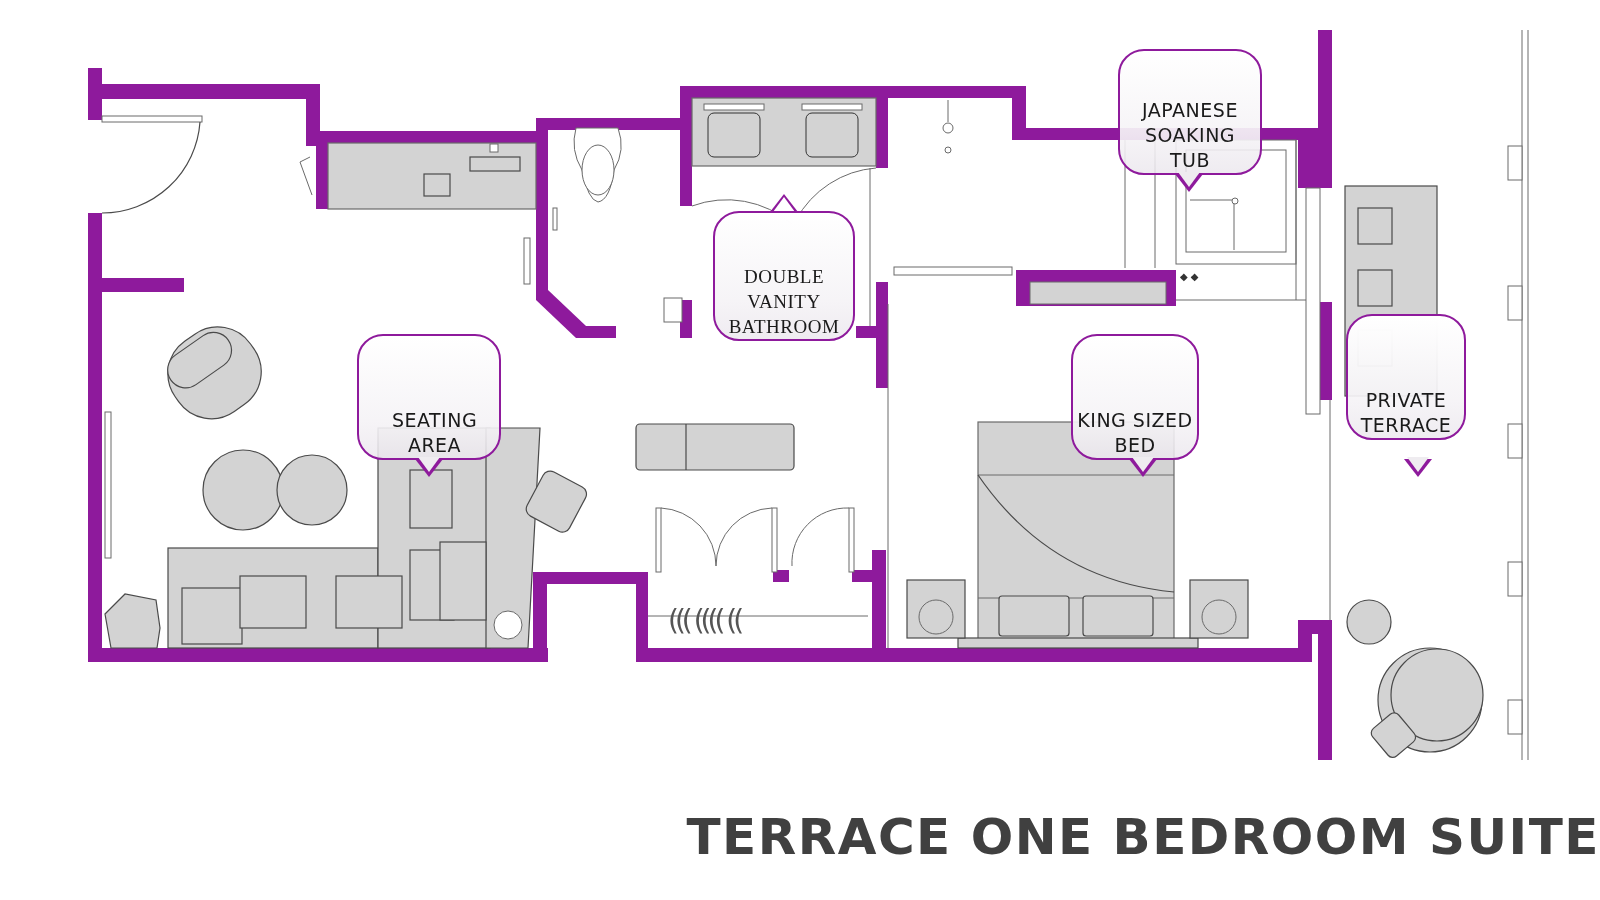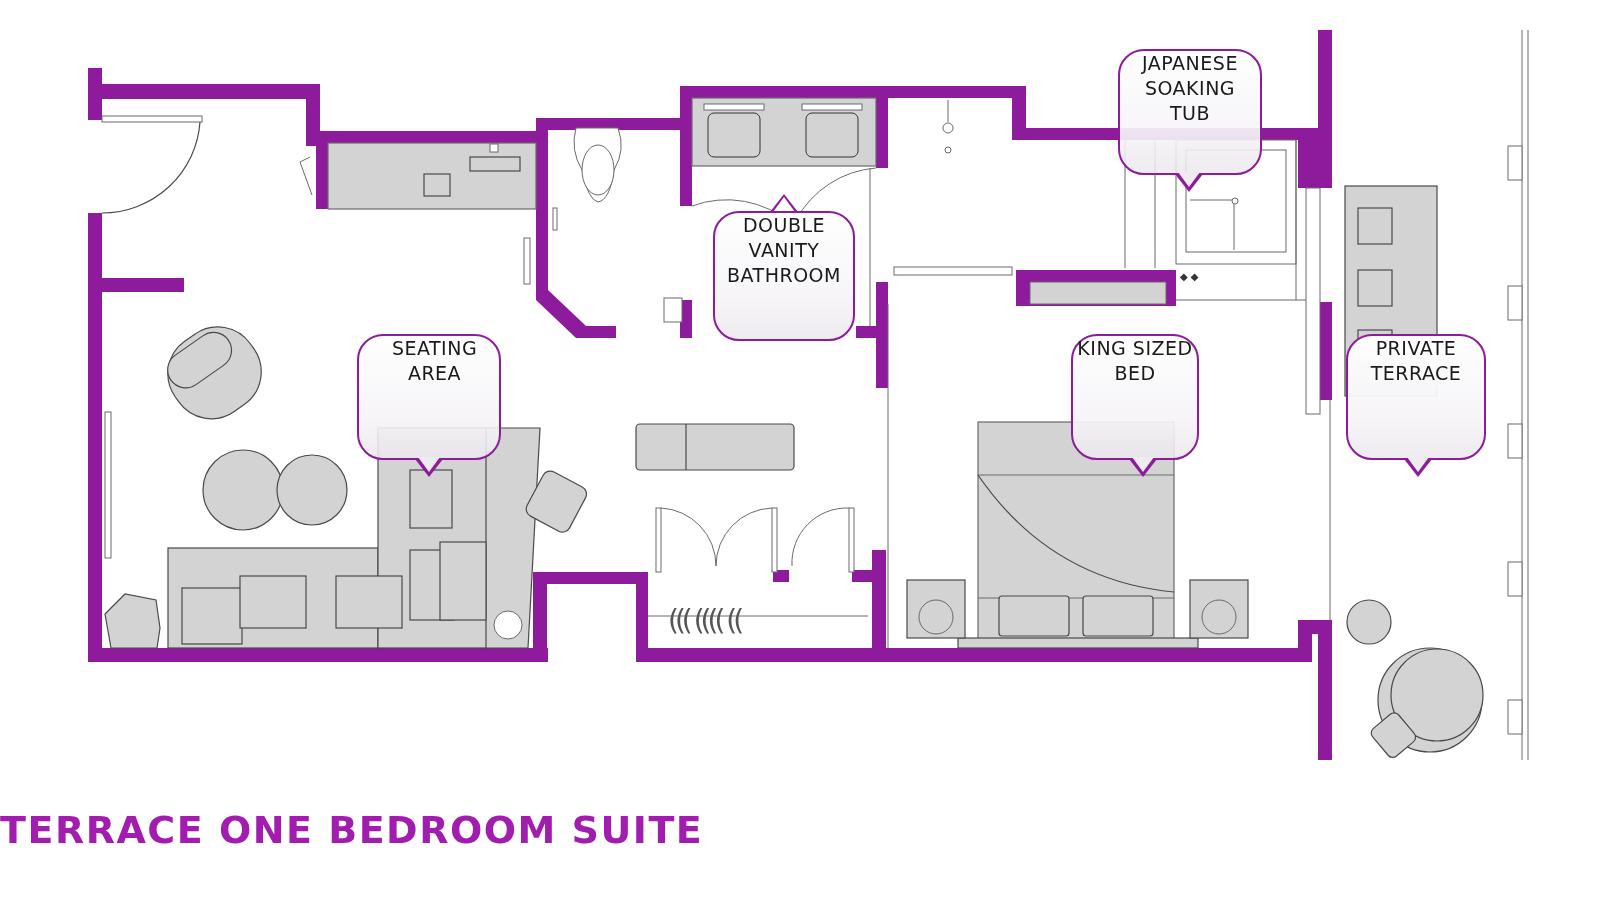--- a/index.html
+++ b/index.html
@@ -5,30 +5,30 @@
   html, body { margin:0; padding:0; background:#ffffff; }
   body { width:1600px; height:900px; position:relative; overflow:hidden; font-family:"DejaVu Sans", sans-serif; }
   #plan { position:absolute; left:0; top:0; width:1600px; height:900px; }
   .wall { fill:#8e1a9c; }
   .furn { fill:#d3d3d3; stroke:#4a4a4a; stroke-width:1.2; }
   .line { fill:none; stroke:#4a4a4a; stroke-width:1.2; }
   .thin { fill:none; stroke:#6a6a6a; stroke-width:1; }
   .white { fill:#ffffff; stroke:#6a6a6a; stroke-width:1; }
   .callout { position:absolute; box-sizing:border-box; border:2px solid #8e1a9c; border-radius:26px;
              background:linear-gradient(#ffffff 0%, rgba(245,243,246,0.92) 70%, rgba(236,232,238,0.85) 100%);
-             display:flex; align-items:flex-start; justify-content:center; text-align:center;
+             display:flex; align-items:flex-end; justify-content:center; text-align:center;
              color:#1a1a1a; font-family:"DejaVu Sans", sans-serif; font-size:19px; line-height:25px; letter-spacing:0.5px; }
   .callout .txt { white-space:pre-line; }
   .tail { position:absolute; width:0; height:0; }
   .tail-down { border-left:14px solid transparent; border-right:14px solid transparent; border-top:18px solid #8e1a9c; }
   .tail-down::after { content:""; position:absolute; left:-11px; top:-20px; border-left:11px solid transparent; border-right:11px solid transparent; border-top:15px solid #efecf0; }
   .tail-up { border-left:14px solid transparent; border-right:14px solid transparent; border-bottom:18px solid #8e1a9c; }
   .tail-up::after { content:""; position:absolute; left:-11px; top:3px; border-left:11px solid transparent; border-right:11px solid transparent; border-bottom:15px solid #ffffff; }
-  #title { position:absolute; left:0; width:1600px; top:808px; text-align:left; color:#a21caf;
-           font-family:"DejaVu Sans", sans-serif; font-size:38px; letter-spacing:1.5px; font-weight:bold; }
+  #title { position:absolute; left:0; width:1600px; top:808px; text-align:right; color:#404040;
+           font-family:"DejaVu Sans", sans-serif; font-size:50px; letter-spacing:1.5px; font-weight:bold; }
 </style>
 </head>
 <body>
 
 <svg id="plan" viewBox="0 0 1600 900" xmlns="http://www.w3.org/2000/svg">
 
   <g>
 
     <rect class="wall" x="88" y="68" width="14" height="52"></rect>
 
@@ -206,21 +206,21 @@
     <line class="thin" x1="1522" y1="30" x2="1522" y2="760"></line>
     <rect class="white" x="1508" y="146" width="14" height="34"></rect>
     <rect class="white" x="1508" y="286" width="14" height="34"></rect>
     <rect class="white" x="1508" y="424" width="14" height="34"></rect>
     <rect class="white" x="1508" y="562" width="14" height="34"></rect>
     <rect class="white" x="1508" y="700" width="14" height="34"></rect>
   </g>
 </svg>
 
 <div class="tail tail-up" style="left:770px; top:194px;"></div>
-<div class="callout" style="left:713px; top:211px; width:142px; height:130px;">
+<div class="callout" style="left:713px; top:211px; width:142px; height:130px;font-family:Liberation Serif, serif;">
   <span class="txt">DOUBLE
 VANITY
 BATHROOM</span>
 </div>
 
 <div class="callout" style="left:1118px; top:49px; width:144px; height:126px;">
   <span class="txt">JAPANESE
 SOAKING
 TUB</span>
 </div>
@@ -231,19 +231,19 @@
 AREA</span>
 </div>
 <div class="tail tail-down" style="left:415px; top:459px;"></div>
 
 <div class="callout" style="left:1071px; top:334px; width:128px; height:126px;">
   <span class="txt">KING SIZED
 BED</span>
 </div>
 <div class="tail tail-down" style="left:1129px; top:459px;"></div>
 
-<div class="callout" style="left:1346px; top:334px; width:140px; height:126px;">
+<div class="callout" style="left:1346px; top:314px; width:120px; height:126px;">
   <span class="txt">PRIVATE
 TERRACE</span>
 </div>
 <div class="tail tail-down" style="left:1404px; top:459px;"></div>
 
 <div id="title">TERRACE ONE BEDROOM SUITE</div>
 
 </body></html>

